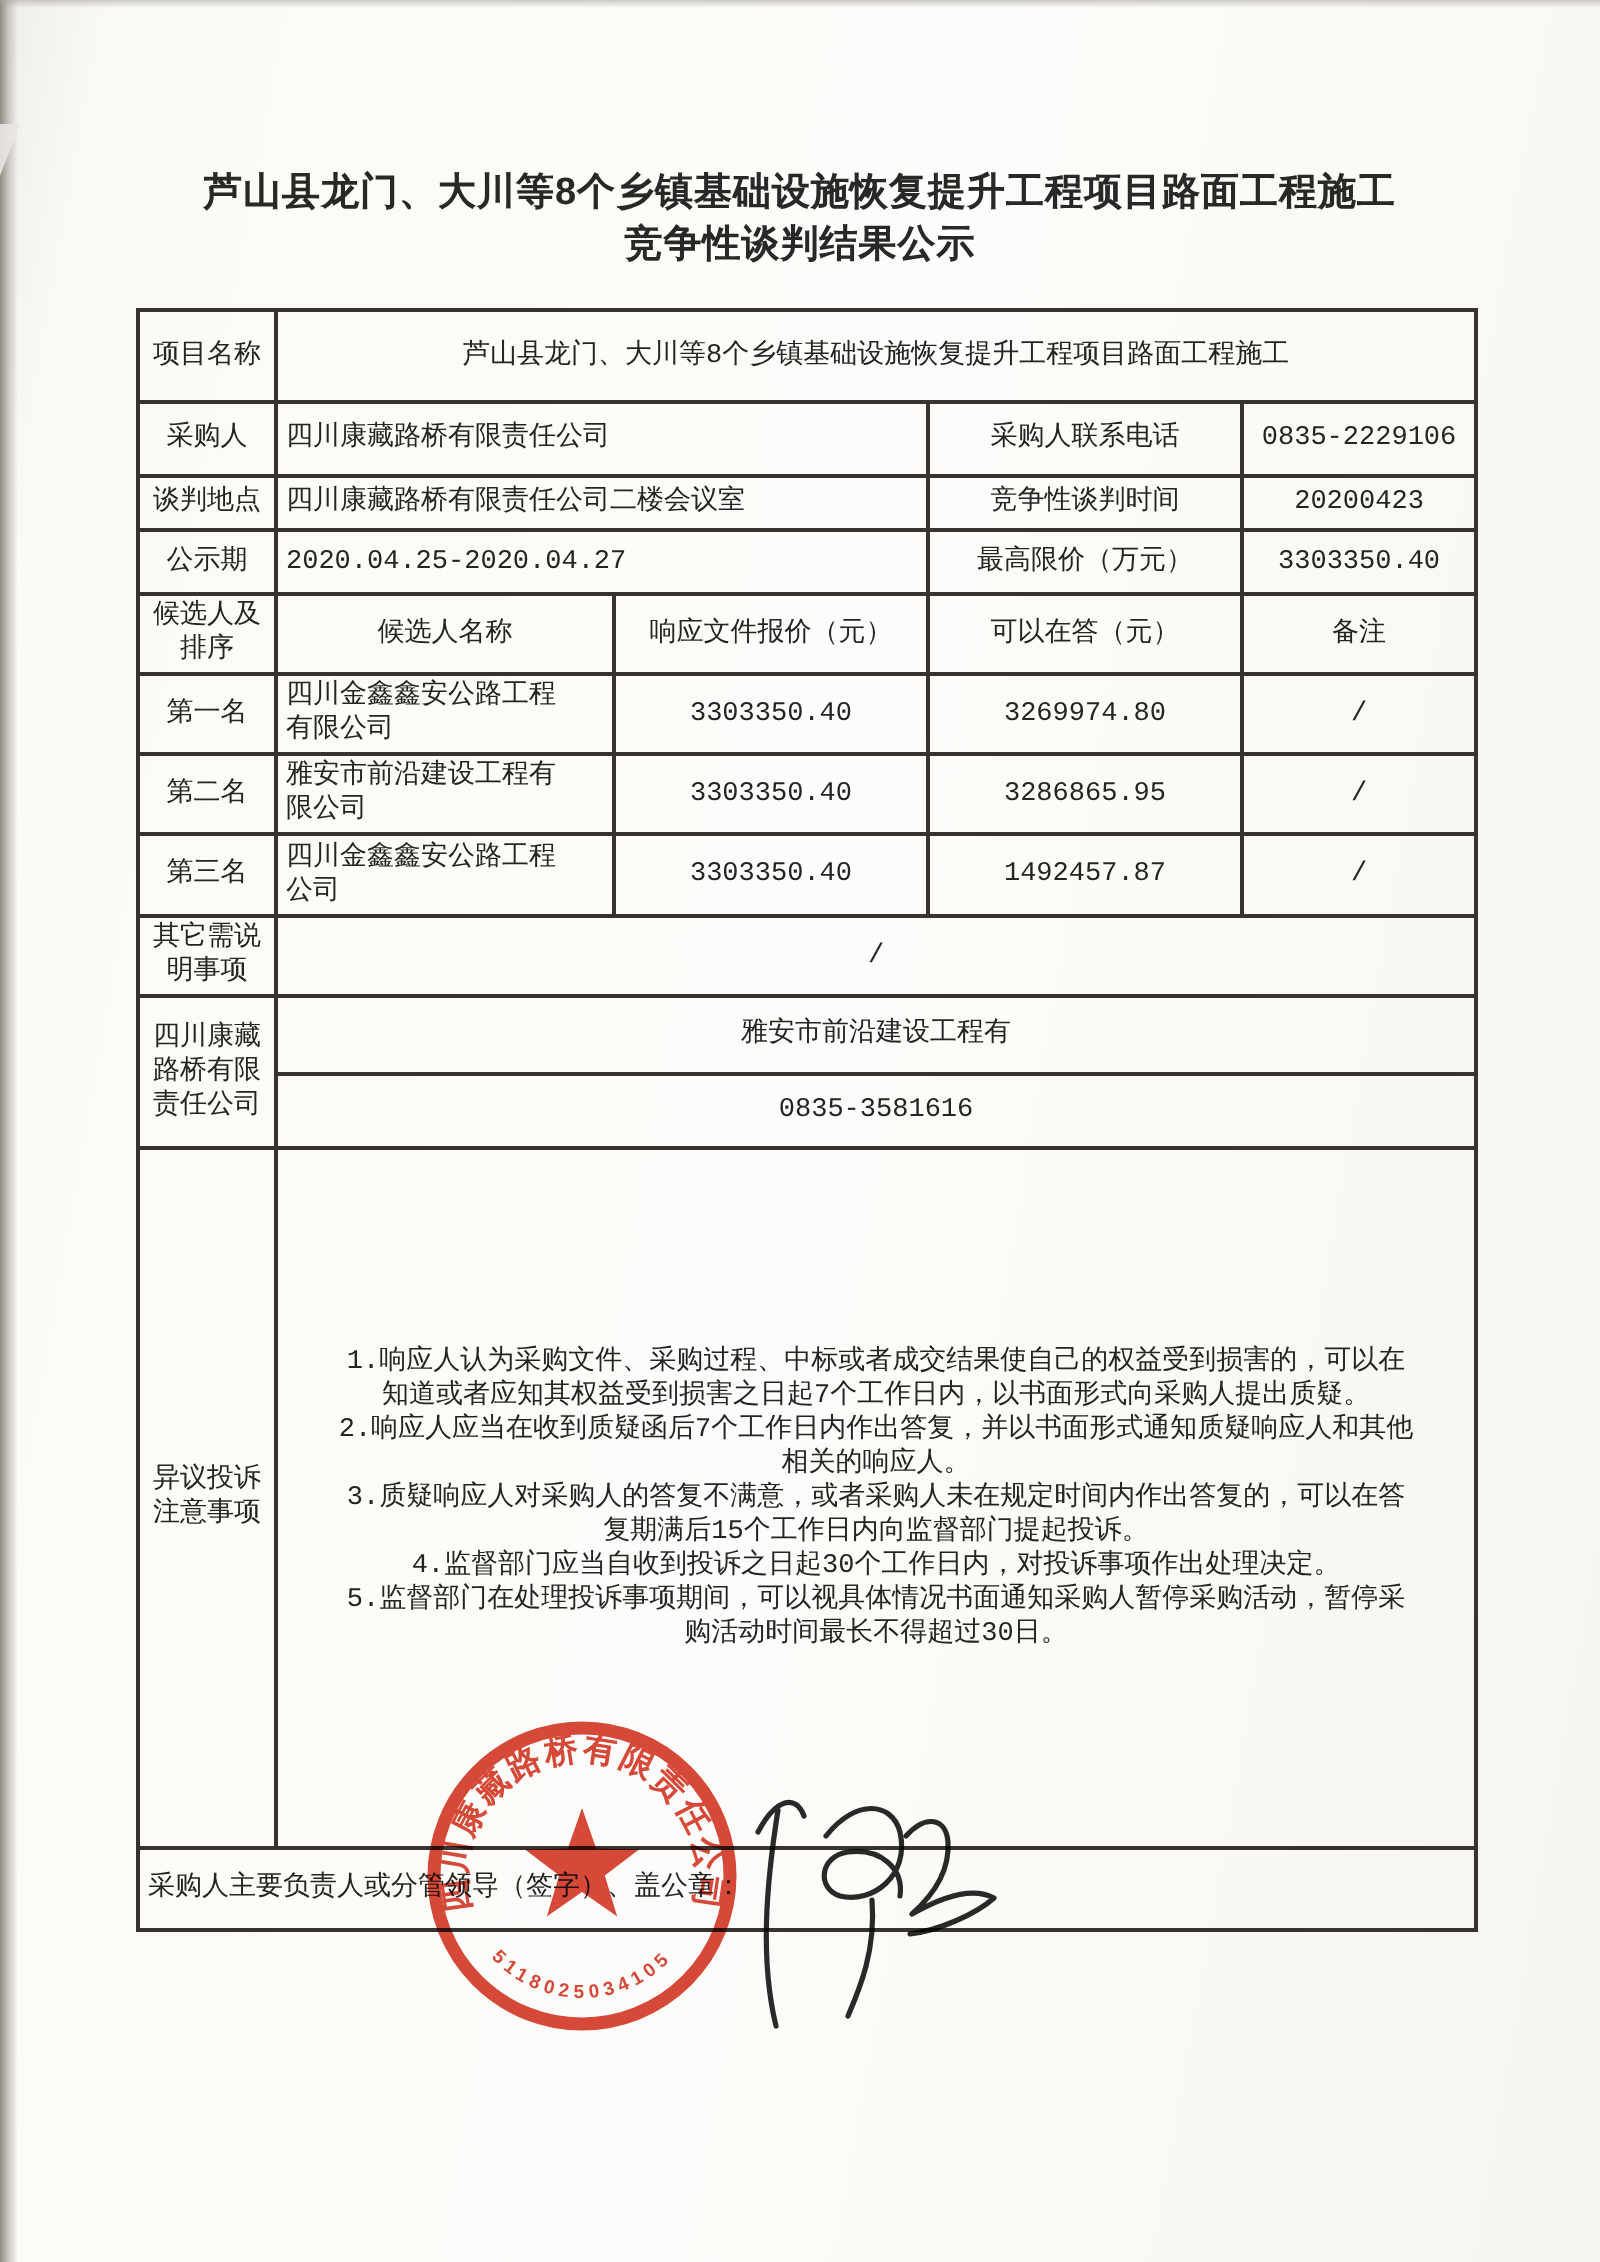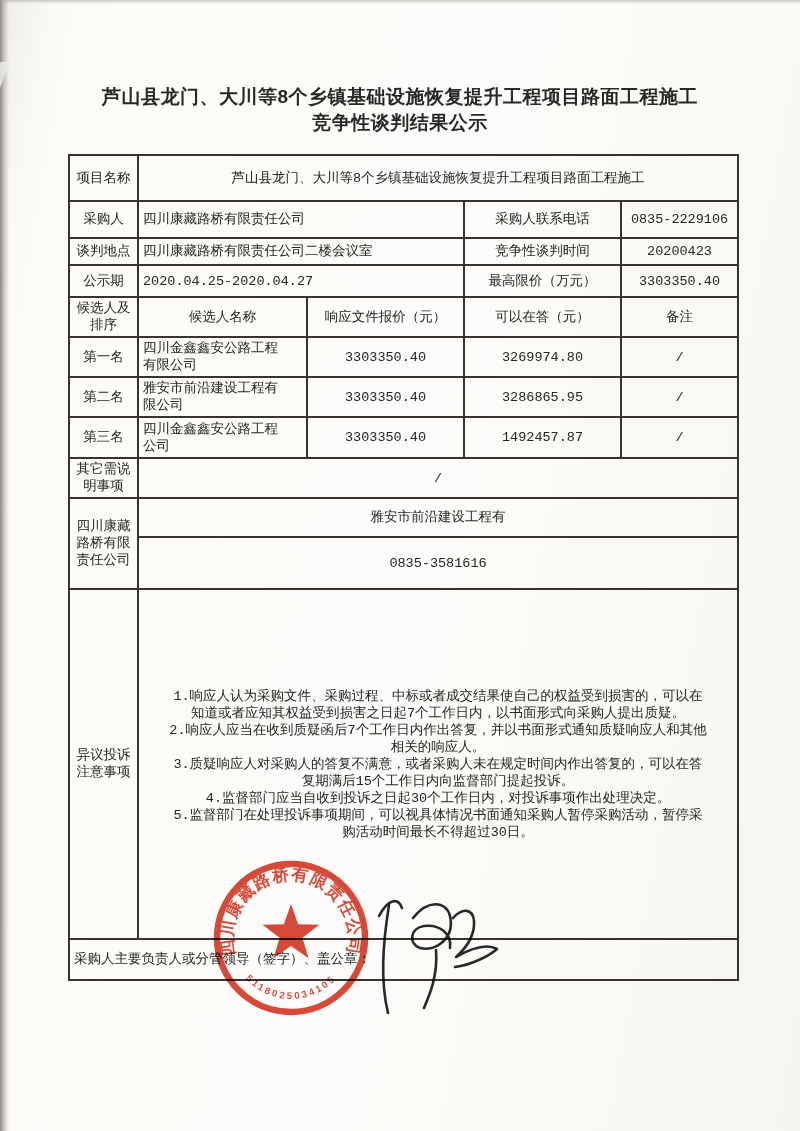--- a/index.html
+++ b/index.html
@@ -132,21 +132,21 @@
         <td>/</td>
       </tr>
       <tr style="height:39px">
         <td class="lab">其它需说明事项</td>
         <td colspan="4">/</td>
       </tr>
       <tr style="height:39px">
         <td class="lab" rowspan="2">四川康藏路桥有限责任公司</td>
         <td colspan="4">雅安市前沿建设工程有</td>
       </tr>
-      <tr style="height:52px">
+      <tr style="height:37px">
         <td colspan="4">0835-3581616</td>
       </tr>
       <tr style="height:350px">
         <td class="lab">异议投诉注意事项</td>
         <td colspan="4" class="obj">1.响应人认为采购文件、采购过程、中标或者成交结果使自己的权益受到损害的，可以在
 知道或者应知其权益受到损害之日起7个工作日内，以书面形式向采购人提出质疑。
 2.响应人应当在收到质疑函后7个工作日内作出答复，并以书面形式通知质疑响应人和其他
 相关的响应人。
 3.质疑响应人对采购人的答复不满意，或者采购人未在规定时间内作出答复的，可以在答
 复期满后15个工作日内向监督部门提起投诉。

